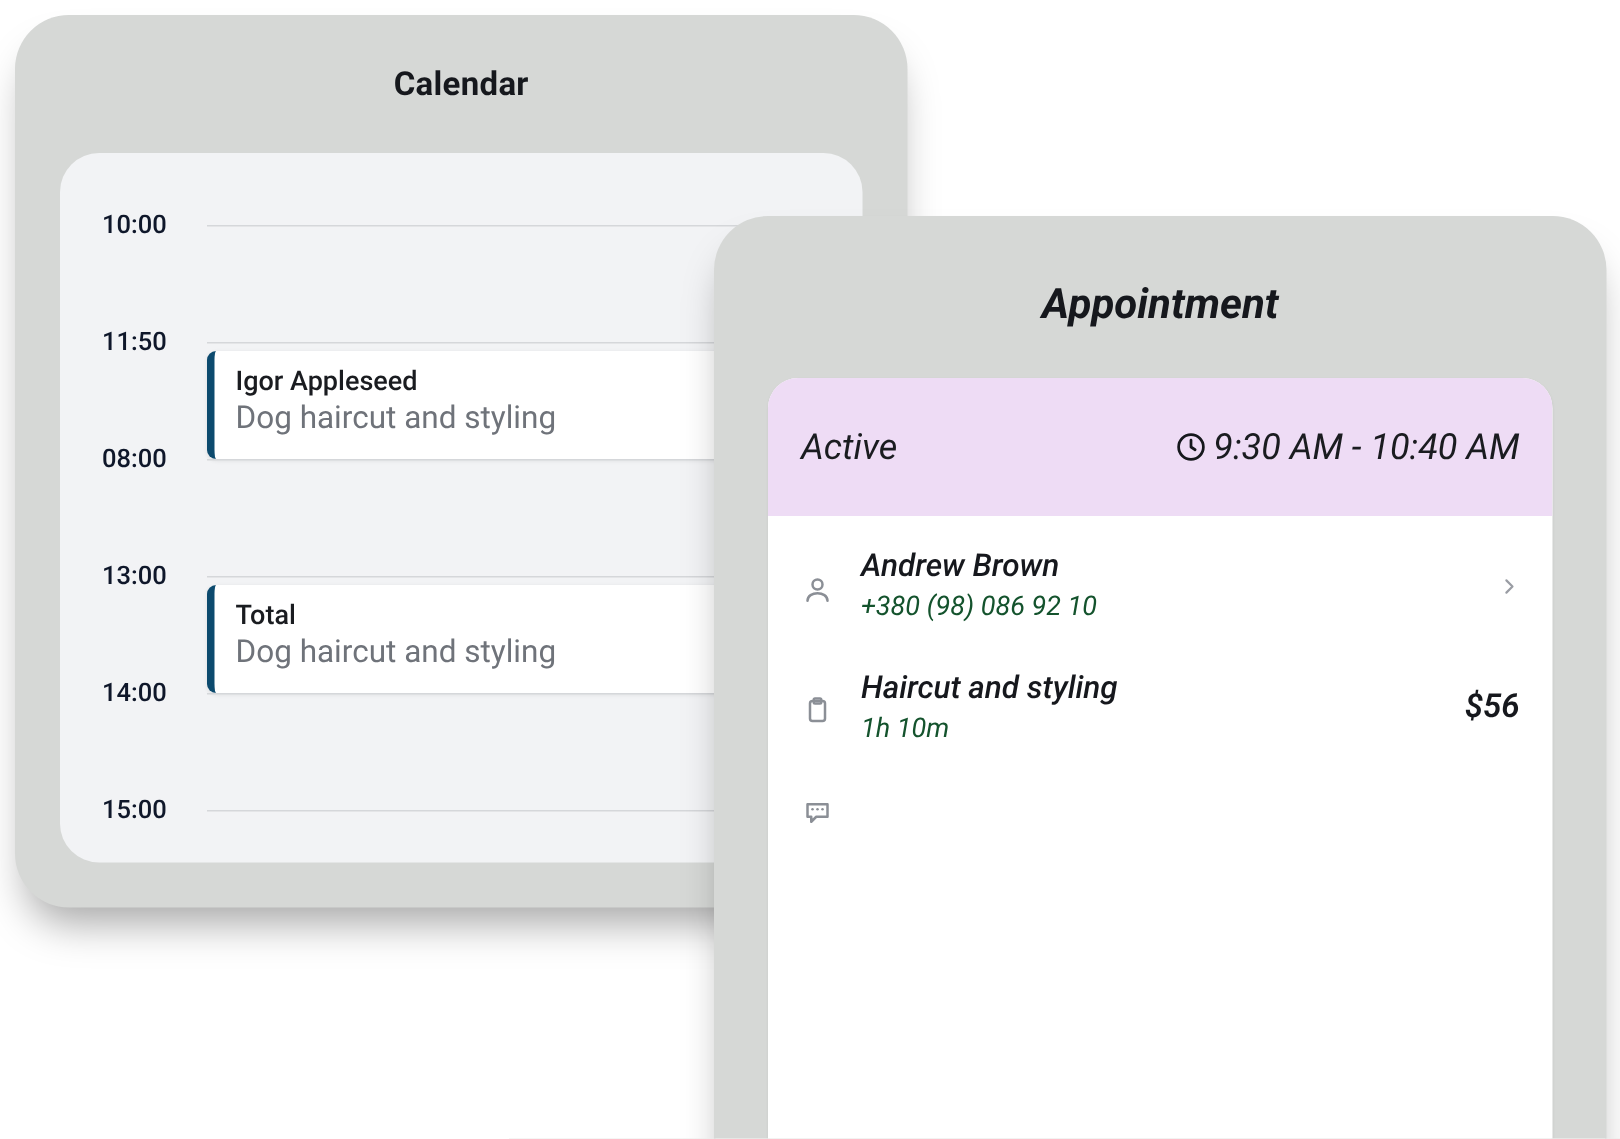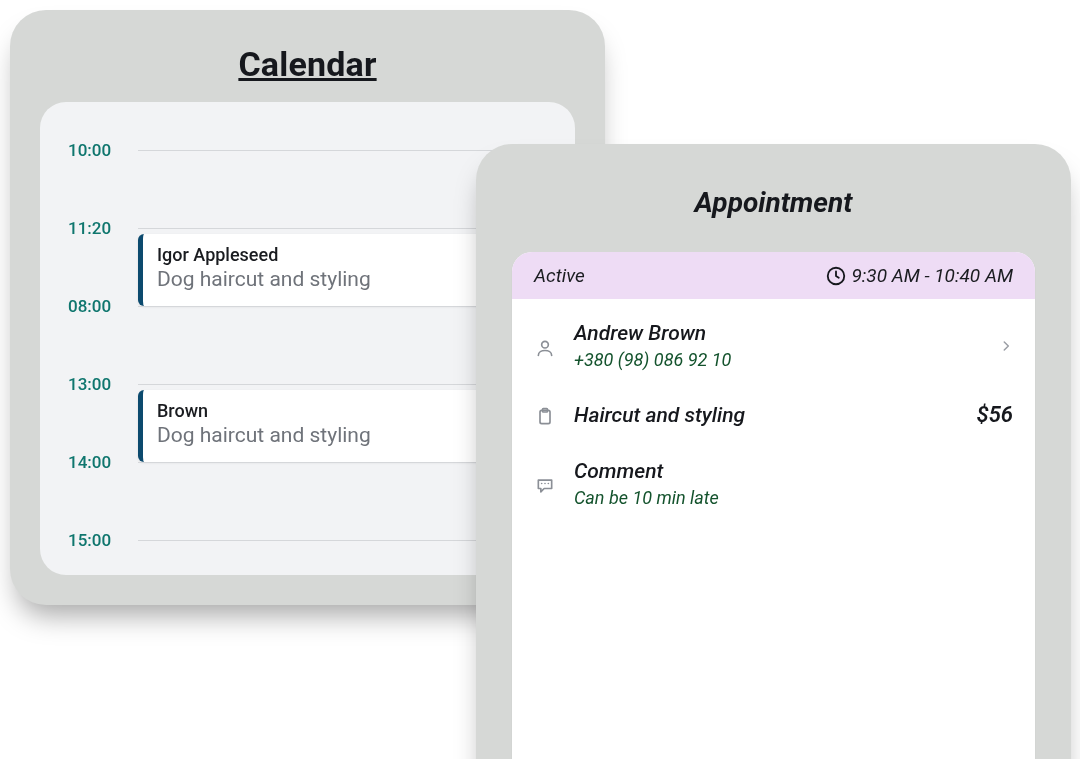--- a/index.html
+++ b/index.html
@@ -7,30 +7,30 @@
   .stage { position: relative; width: 1080px; height: 759px; }
 
   
   .panel {
     position: absolute;
     background: #d6d8d6;
     border-radius: 36px;
     box-shadow: 0 18px 28px -8px rgba(0,0,0,0.35);
   }
   .cal-panel { left: 10px; top: 10px; width: 595px; height: 595px; }
-  .cal-title { text-align: center; font-size: 34px; font-weight: 700; padding-top: 34px; letter-spacing: .2px; text-decoration: underline; }
+  .cal-title { text-align: center; font-size: 22px; font-weight: 700; padding-top: 34px; letter-spacing: .2px; }
   .cal-card {
     position: absolute; left: 30px; right: 30px; top: 92px; bottom: 30px;
     background: #f2f3f5; border-radius: 26px; padding: 24px 22px 22px 22px;
   }
   .slot { position: relative; height: 78px; }
   .slot:last-child { height: 40px; }
   .slot .time {
     position: absolute; left: 6px; top: 14px; width: 62px;
-    font-size: 17px; color: #0f766e; font-weight: 500;
+    font-size: 17px; color: #0f172a; font-weight: 500;
   }
   .slot .rule {
     position: absolute; left: 76px; right: 0; top: 24px; height: 1px;
     background: #d5d7da;
   }
   .event {
     position: absolute; left: 76px; right: 0;
     background: #ffffff; border-radius: 6px;
     box-shadow: 0 1px 3px rgba(0,0,0,0.08);
     padding: 10px 16px 12px 14px;
@@ -42,23 +42,23 @@
   
   .appt-panel { left: 476px; top: 144px; width: 595px; height: 755px; font-style: italic; }
   .appt-title { text-align: center; font-size: 28px; font-weight: 700; padding-top: 42px; }
   .appt-card {
     position: absolute; left: 36px; right: 36px; top: 108px; bottom: 36px;
     background: #ffffff; border-radius: 20px; overflow: hidden;
     box-shadow: 0 1px 2px rgba(0,0,0,0.06);
     display: flex; flex-direction: column;
   }
   .appt-head {
-    background: #eedcf5; padding: 12px 22px;
+    background: #eedcf5; padding: 32px 22px;
     display: flex; align-items: flex-start; justify-content: space-between;
-    font-size: 19px; color: #1a1c20;
+    font-size: 24px; color: #1a1c20;
   }
   .appt-head .right { display: flex; align-items: center; gap: 4px; }
   .appt-body { padding: 6px 22px 2px 22px; flex: 1; }
   .row { display: flex; gap: 18px; padding: 16px 0; align-items: center; }
   .row .ico { width: 22px; display: flex; justify-content: center; padding-top: 4px; flex: 0 0 22px; }
   .row .mid { flex: 1; min-width: 0; }
   .row .rt  { display: flex; align-items: center; font-size: 22px; font-weight: 600; }
   .row .line1 { font-size: 21px; font-weight: 500; color: #16181d; }
   .row .line2 { font-size: 18px; color: #14532d; margin-top: 4px; }
   .appt-foot {
@@ -78,38 +78,38 @@
   <div class="panel cal-panel">
     <div class="cal-title">Calendar</div>
     <div class="cal-card">
 
       <div class="slot">
         <div class="time">10:00</div>
         <div class="rule"></div>
       </div>
 
       <div class="slot">
-        <div class="time">11:20</div>
+        <div class="time">11:50</div>
         <div class="rule"></div>
         <div class="event" style="top:30px; height:72px;">
           <div class="name">Igor Appleseed</div>
           <div class="svc">Dog haircut and styling</div>
         </div>
       </div>
 
       <div class="slot">
         <div class="time">08:00</div>
         <div class="rule"></div>
       </div>
 
       <div class="slot">
         <div class="time">13:00</div>
         <div class="rule"></div>
         <div class="event" style="top:30px; height:72px;">
-          <div class="name">Brown</div>
+          <div class="name">Total</div>
           <div class="svc">Dog haircut and styling</div>
         </div>
       </div>
 
       <div class="slot">
         <div class="time">14:00</div>
         <div class="rule"></div>
       </div>
 
       <div class="slot">
@@ -160,36 +160,33 @@
 
         <div class="row">
           <div class="ico">
             <svg width="20" height="20" viewBox="0 0 24 24" fill="none" stroke="#8b8f96" stroke-width="2" stroke-linecap="round" stroke-linejoin="round">
                 <rect x="6" y="4" width="12" height="16" rx="2"></rect>
                 <rect x="9" y="2" width="6" height="4" rx="1"></rect>
               </svg>
           </div>
           <div class="mid">
             <div class="line1">Haircut and styling</div>
+            <div class="line2">1h 10m</div>
           </div>
           <div class="rt">$56</div>
         </div>
 
         <div class="row">
           <div class="ico">
             <svg width="20" height="20" viewBox="0 0 24 24" fill="none" stroke="#8b8f96" stroke-width="2" stroke-linecap="round" stroke-linejoin="round">
                 <path d="M4 5h16v10H11l-4 4v-4H4z"></path>
                 <line x1="8" y1="9" x2="8" y2="9"></line>
                 <line x1="12" y1="9" x2="12" y2="9"></line>
                 <line x1="16" y1="9" x2="16" y2="9"></line>
               </svg>
-          </div>
-          <div class="mid">
-            <div class="line1">Comment</div>
-            <div class="line2">Can be 10 min late</div>
           </div>
         </div>
 
       </div>
 
       <div class="appt-foot">
         <span>Total</span>
         <span class="amt">$56</span>
       </div>
 

